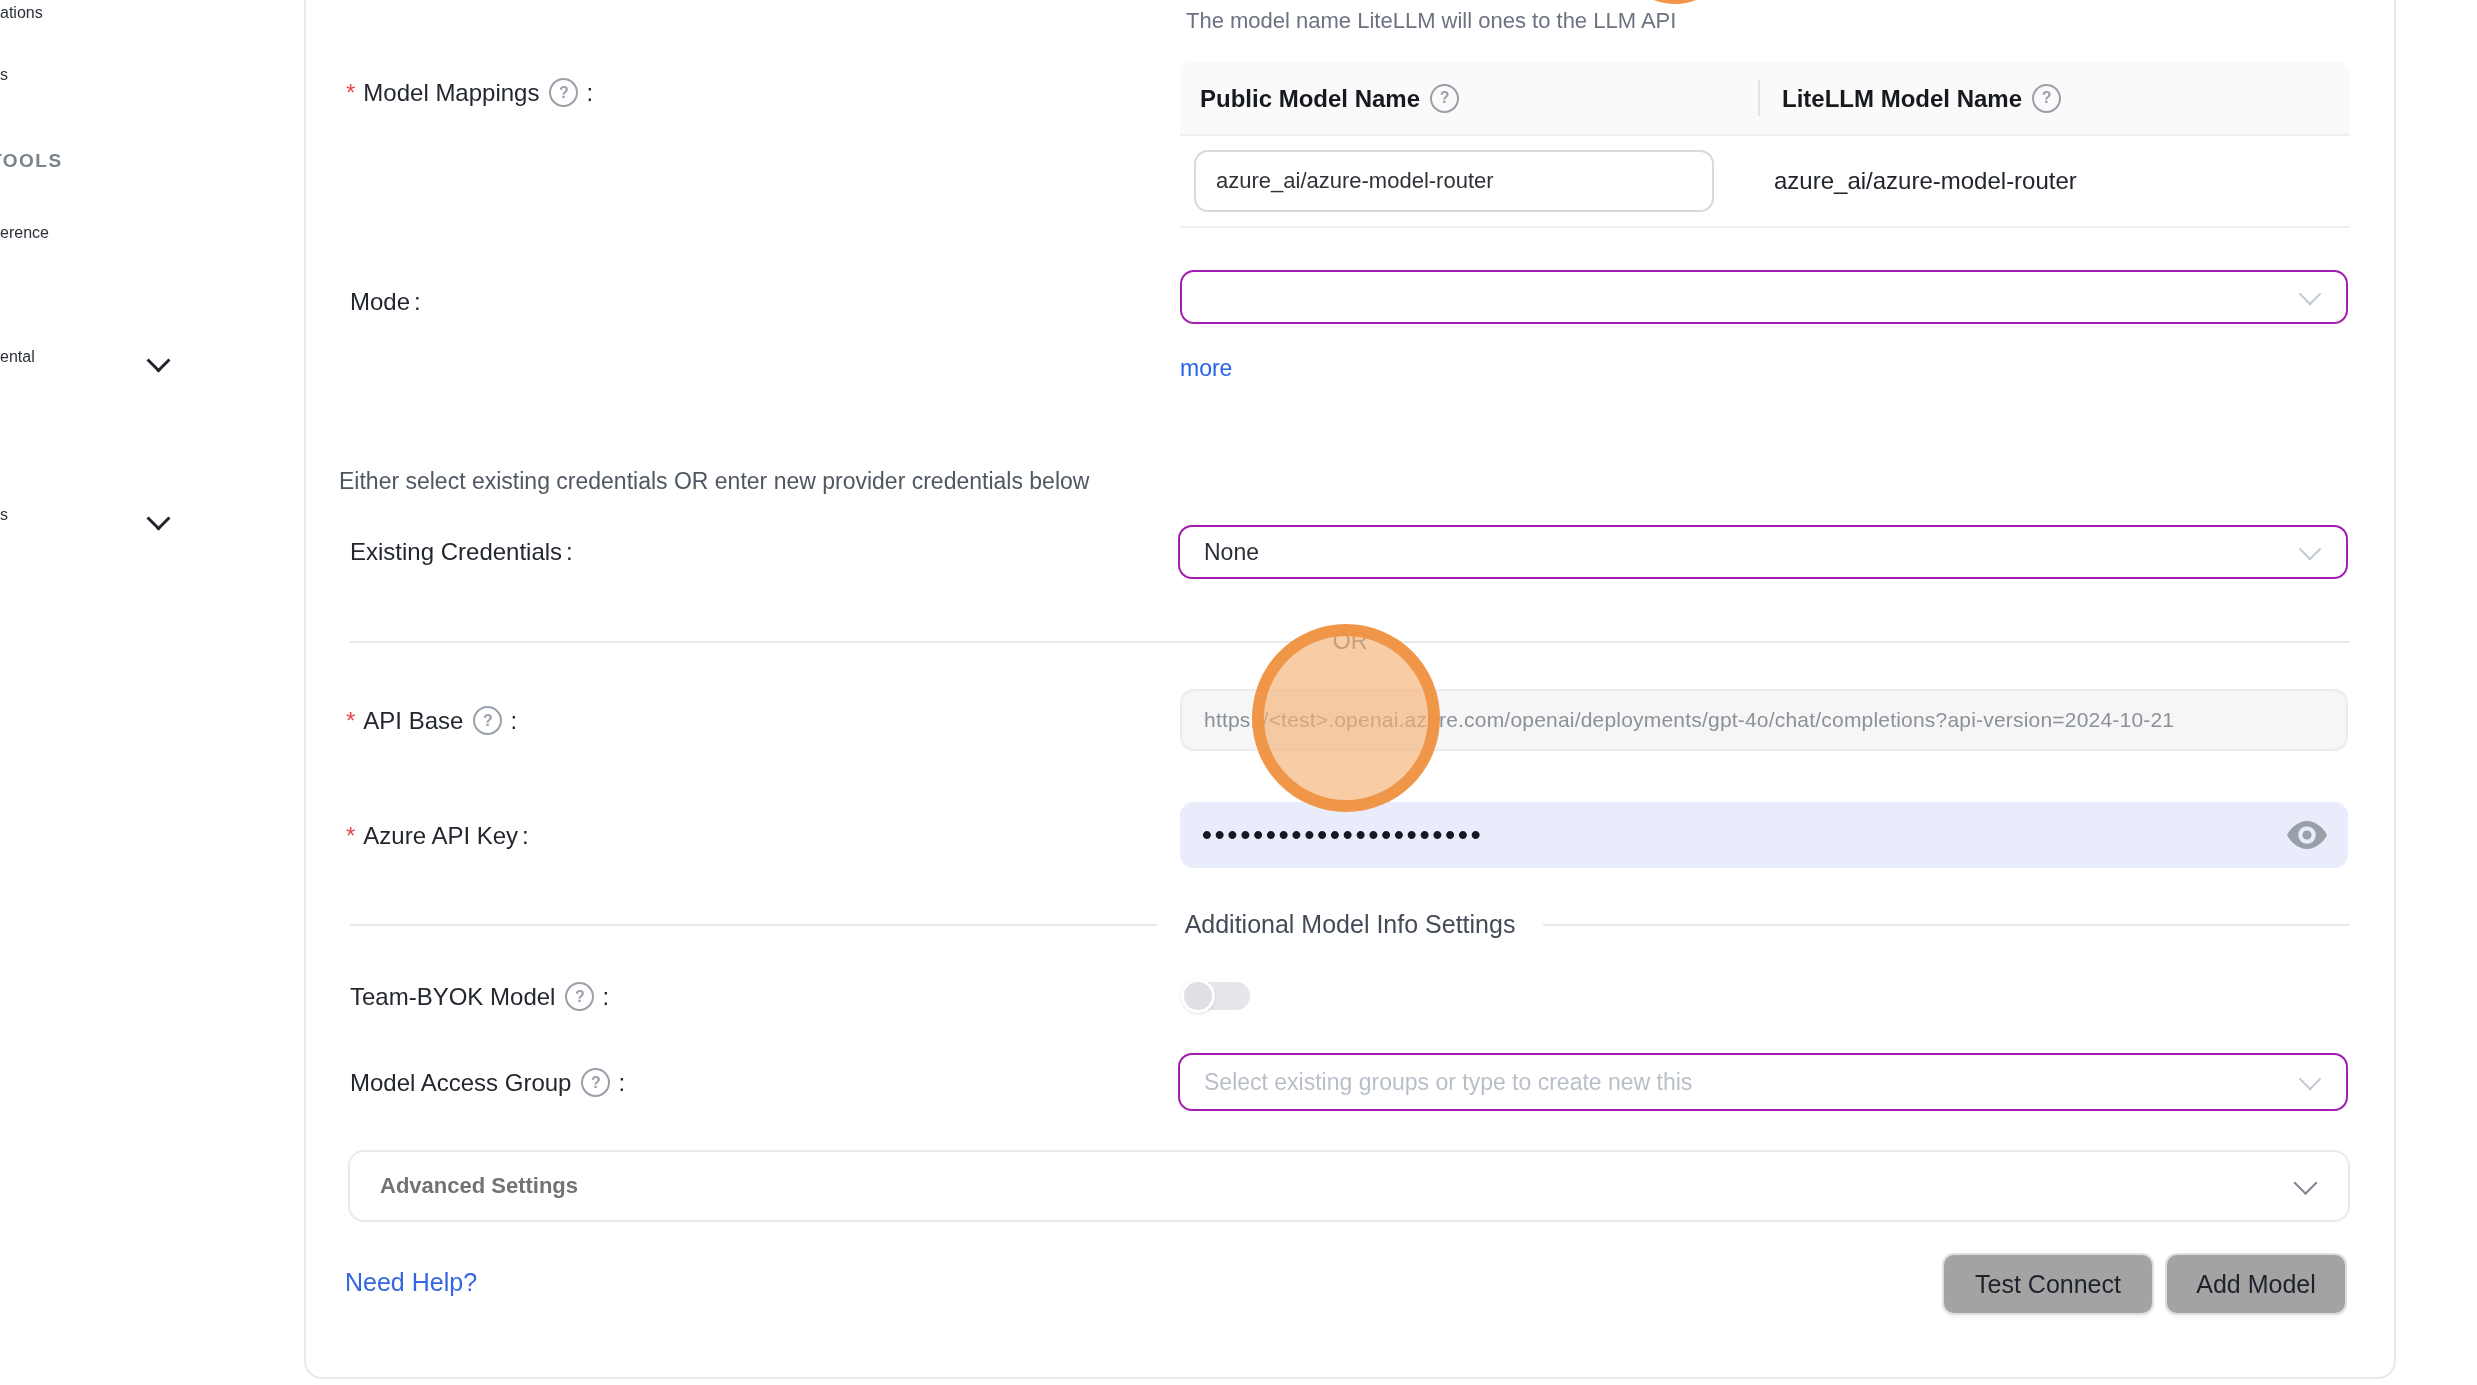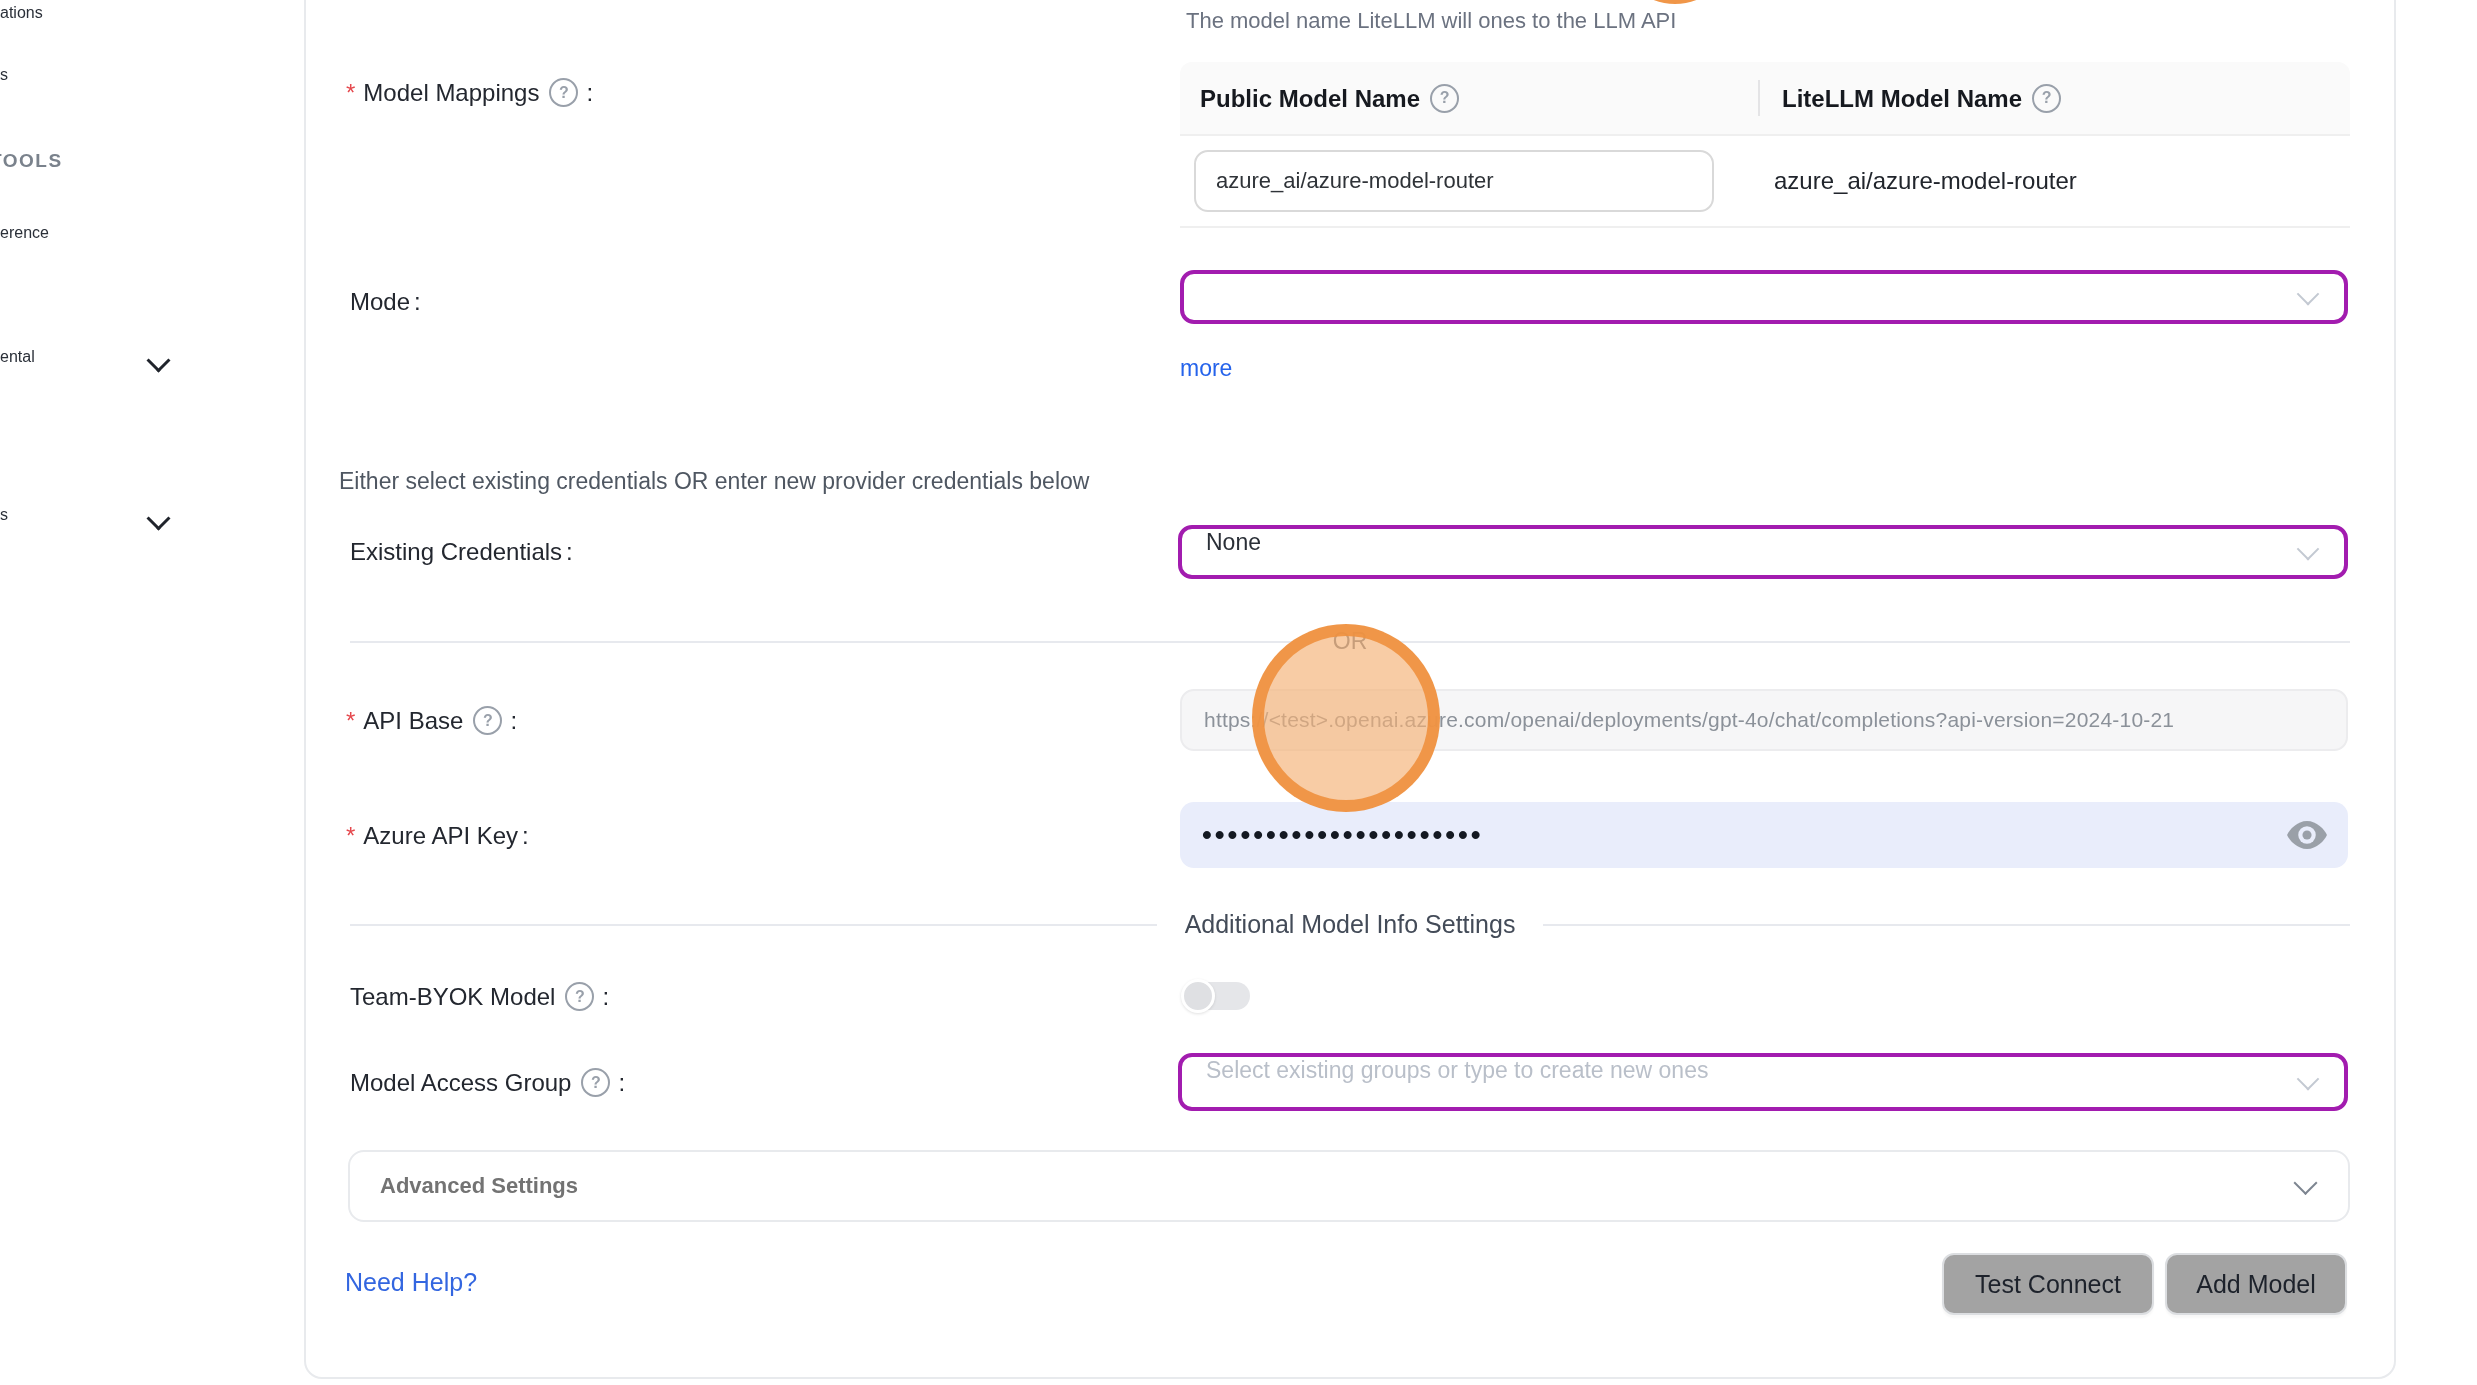--- a/index.html
+++ b/index.html
@@ -20,21 +20,21 @@
 
   
   .label-row{display:flex;align-items:center;font-size:24px;color:#23272f;white-space:nowrap;}
   .req{color:#e5484d;margin-right:8px;font-size:24px;}
   .qicon{display:inline-flex;width:25px;height:25px;border:2px solid #99a0aa;border-radius:50%;
          align-items:center;justify-content:center;font-size:16px;font-weight:600;color:#99a0aa;
          margin:0 4px 0 10px;flex:none;}
   .colon{margin-left:4px;}
   .hint{font-size:22px;color:#6b7280;}
 
-  .sel{background:#fff;border:4px solid #a21caf;border-radius:14px;display:flex;
+  .sel{background:#fff;border:2px solid #a21caf;border-radius:14px;display:flex;align-items:center;
        padding:0 60px 0 24px;font-size:23px;color:#2a2f37;box-sizing:border-box;}
   .chev{position:absolute;right:28px;top:50%;width:14px;height:14px;
         border-right:2.5px solid #c3c9d2;border-bottom:2.5px solid #c3c9d2;
         transform:translateY(-68%) rotate(45deg);}
   .ph{color:#b9bfc9;}
 
   
   .mtable{left:1180px;top:62px;width:1170px;}
   .thead{display:flex;height:72px;background:#fafafa;border-radius:12px 12px 0 0;
          border-bottom:2px solid #efefef;align-items:center;}
@@ -205,21 +205,21 @@
 <div class="abs toggle">
   <div class="knob"></div>
 </div>
 
 <div class="abs label-row" style="left:350px;top:1068px">
   <span>Model Access Group</span>
   <span class="qicon">?</span>
   <span class="colon">:</span>
 </div>
 <div class="abs sel" style="left:1178px;top:1053px;width:1170px;height:58px">
-  <span class="ph">Select existing groups or type to create new ones</span>
+  <span class="ph">Select existing groups or type to create new this</span>
   <span class="chev"></span>
 </div>
 
 <div class="abs adv">
   <span class="adv-title">Advanced Settings</span>
   <span class="adv-chev"></span>
 </div>
 
 <div class="abs link" style="left:345px;top:1268px">Need Help?</div>
 <div class="abs btn" style="left:1942px;top:1253px;width:208px;height:58px">

